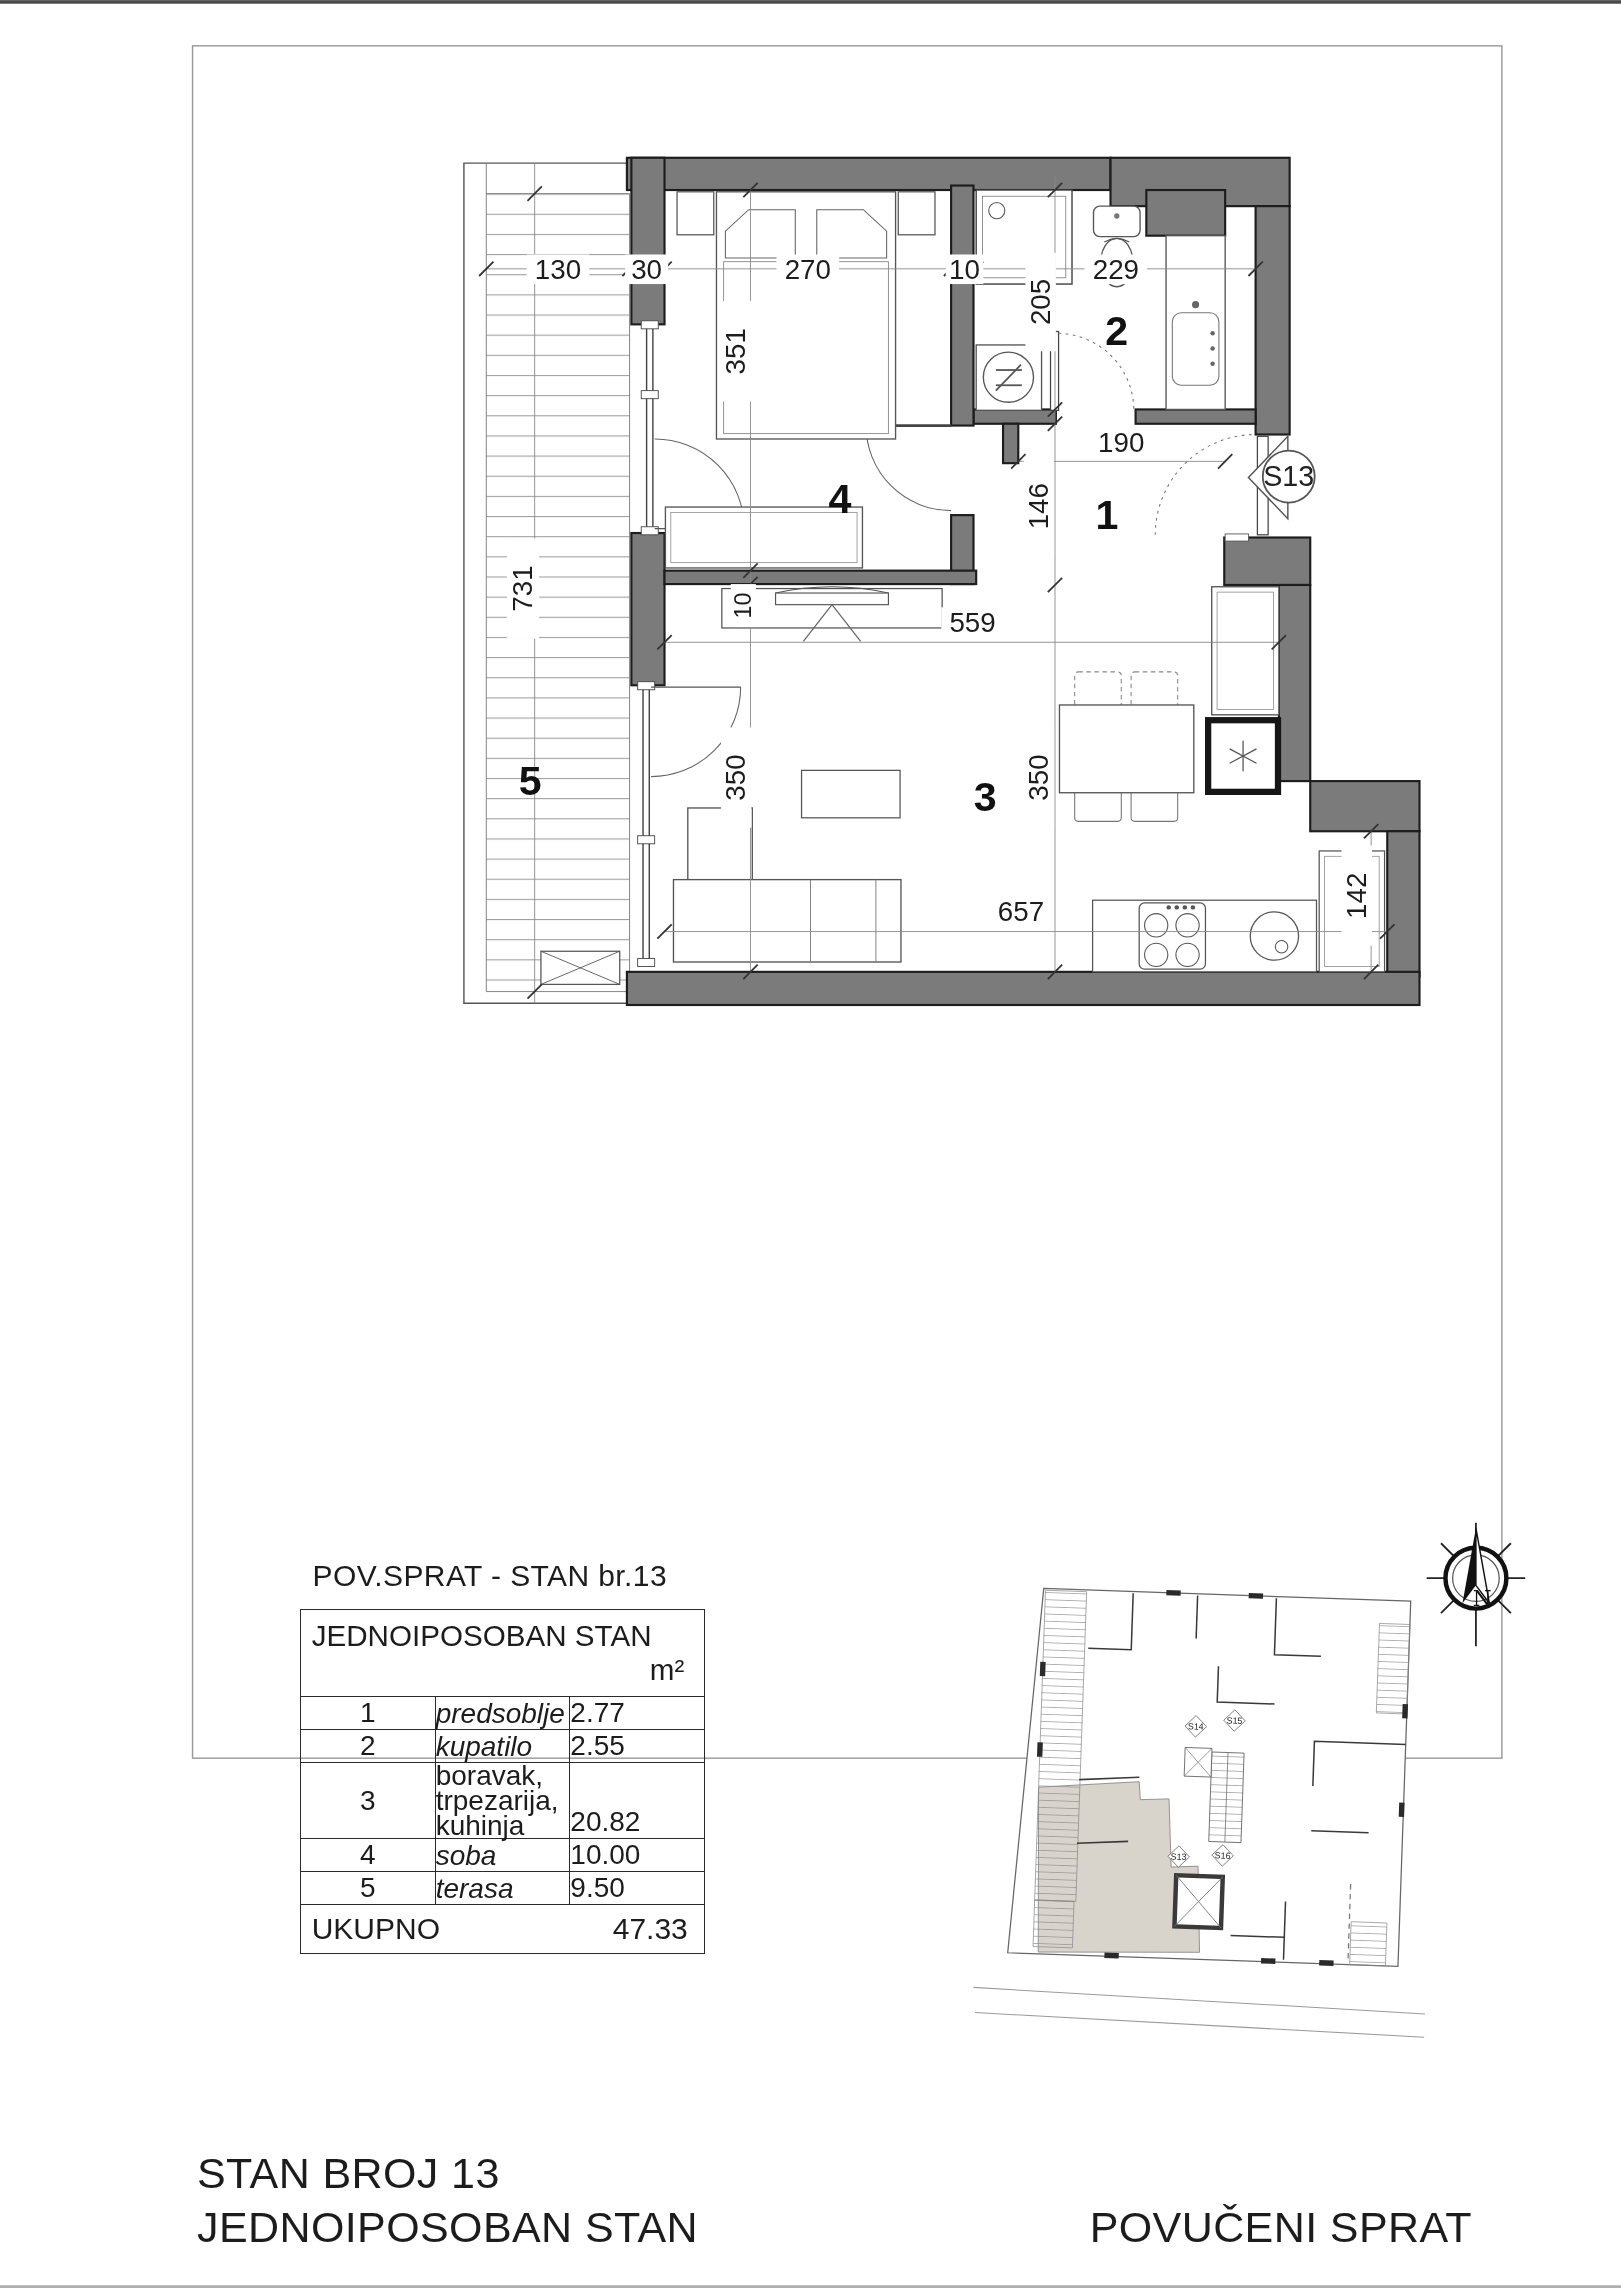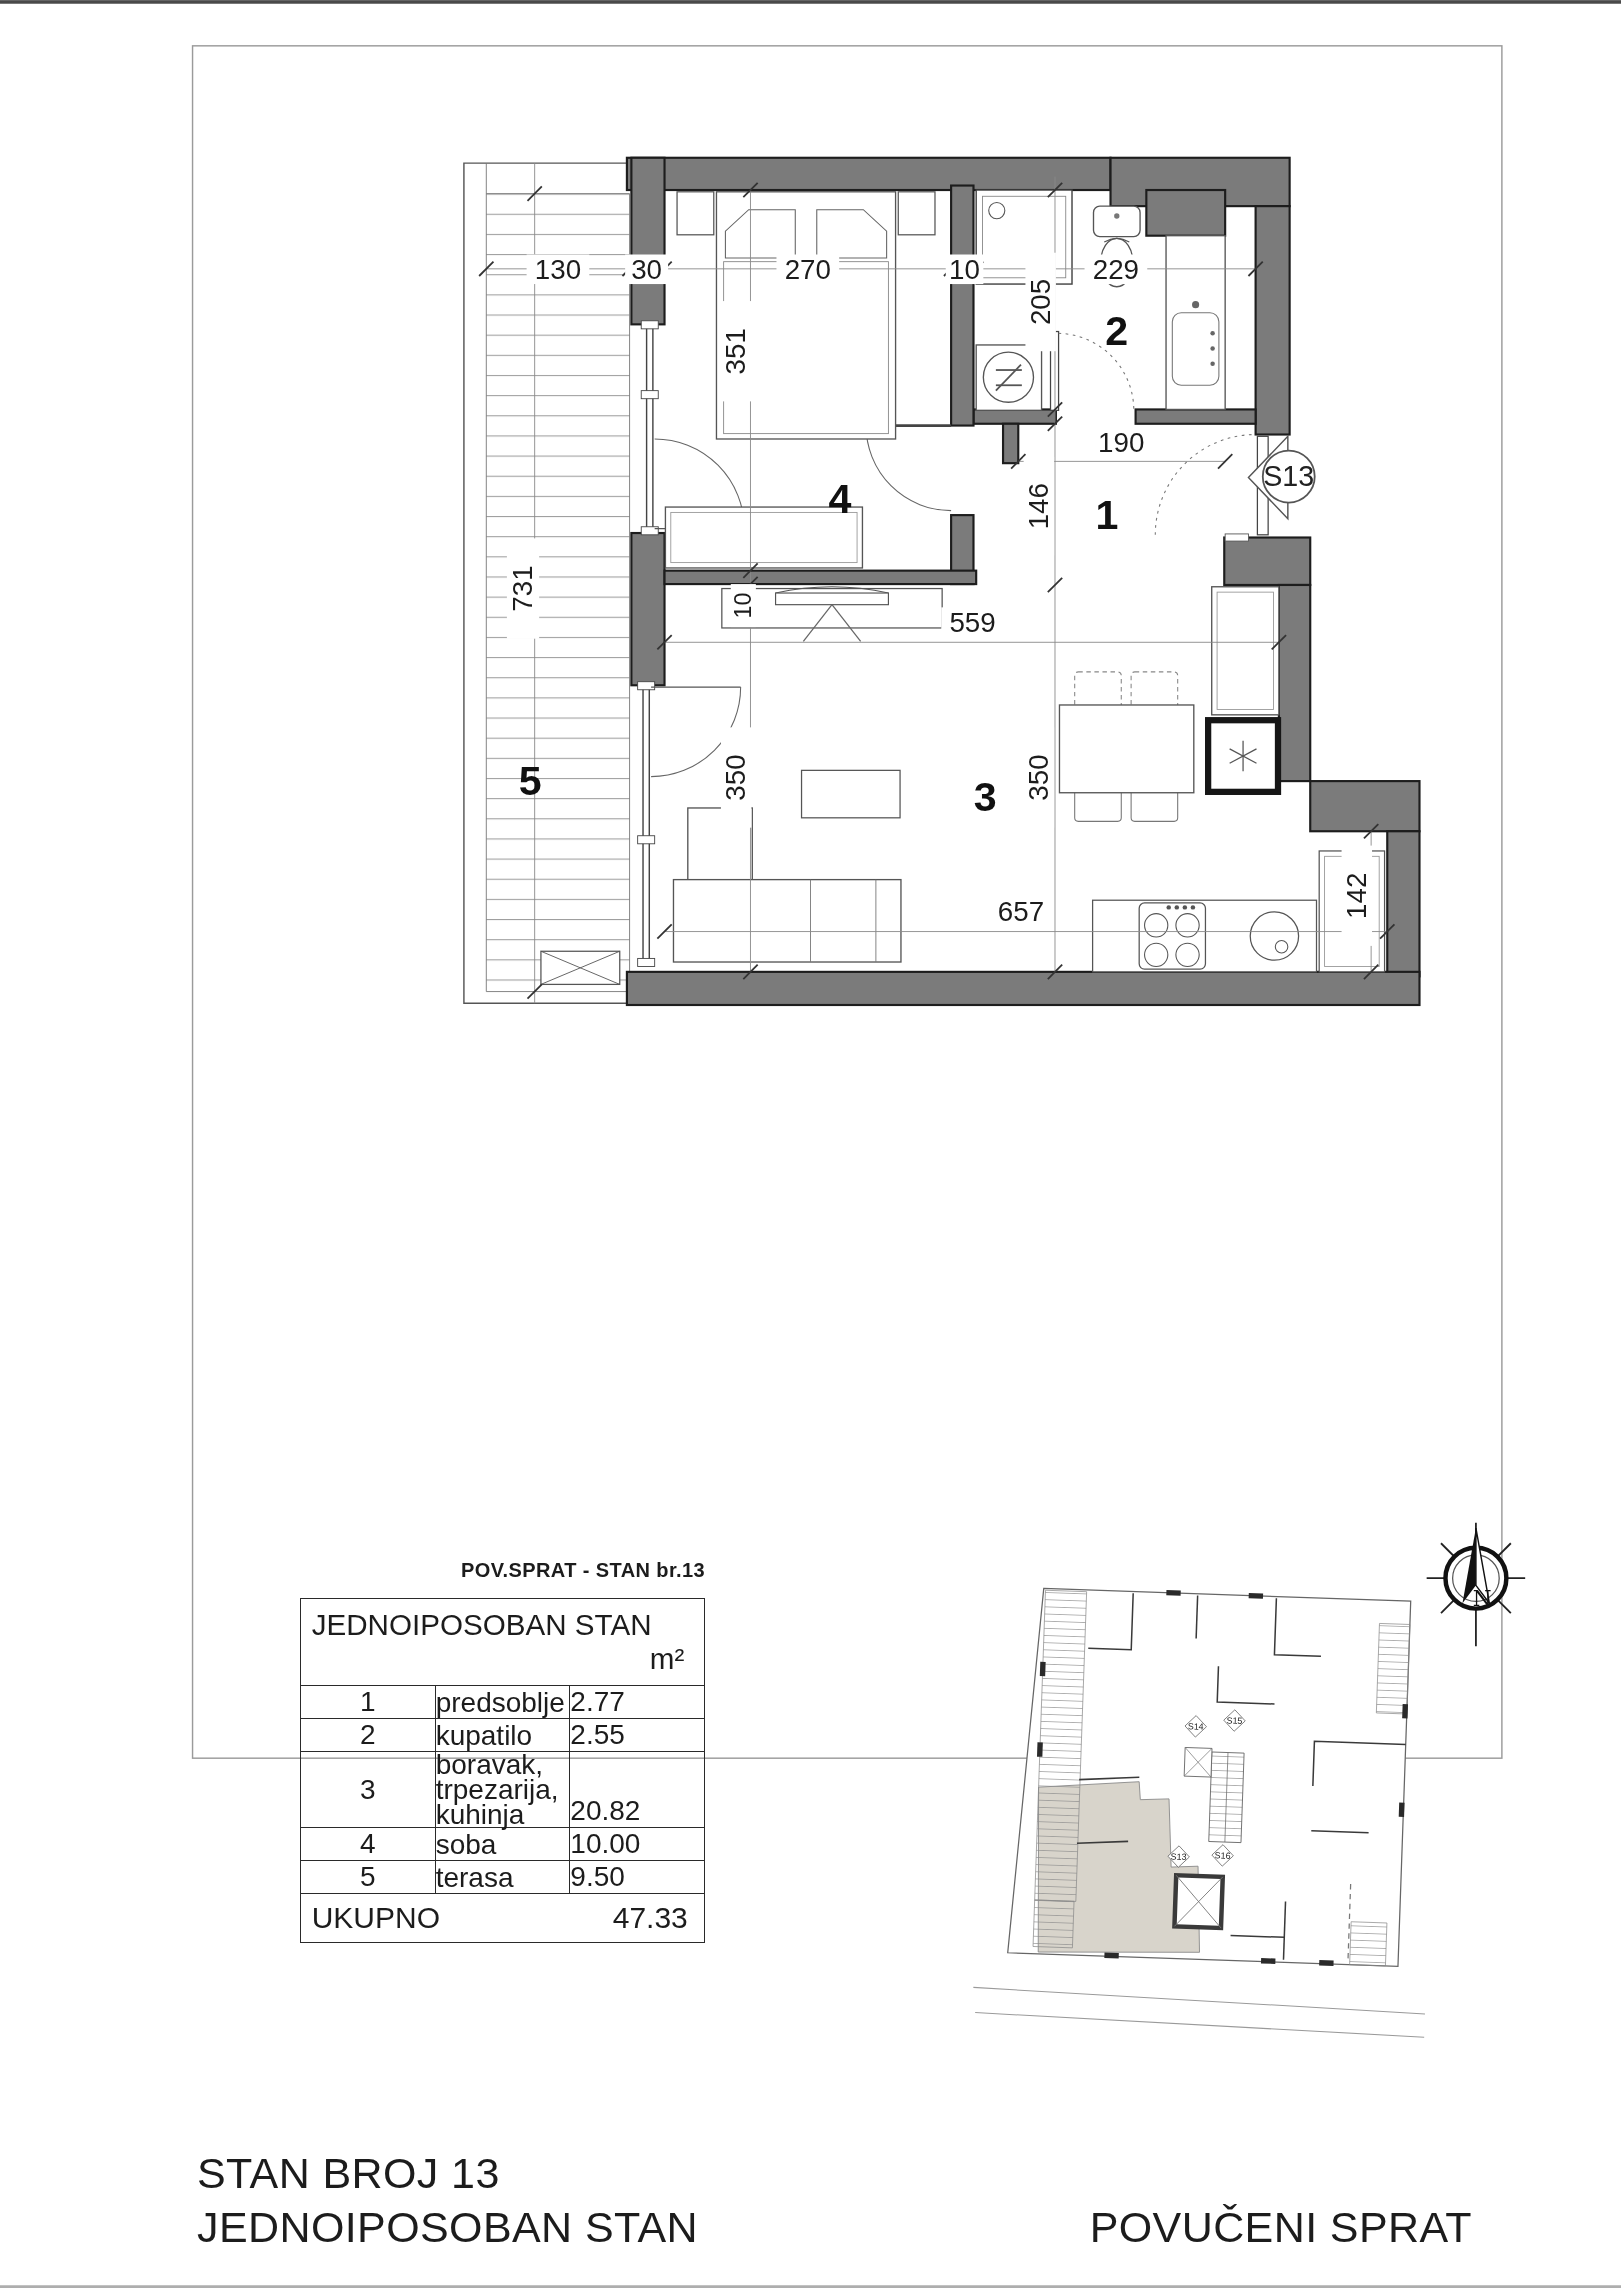--- a/index.html
+++ b/index.html
@@ -5,25 +5,25 @@
   html,body{margin:0;padding:0;background:#fff;}
   body{width:1621px;height:2293px;position:relative;font-family:"Liberation Sans",sans-serif;color:#1c1c1c;}
   svg text{font-family:"Liberation Sans",sans-serif;}
   .dim{font-size:31px;fill:#1c1c1c;}
   .dimsm{font-size:26px;fill:#1c1c1c;}
   .room{font-size:46px;font-weight:bold;fill:#111;}
   .mark{font-size:32px;fill:#222;}
   .kpm{font-size:10px;fill:#222;}
   .north{font-size:24px;font-family:"DejaVu Serif",serif;fill:#111;}
   .tbl-wrap{position:absolute;left:300px;top:1559px;width:405px;}
-  .tbl-title{font-size:20px;font-weight:bold;margin:0 0 16px 12.5px;letter-spacing:0.4px;text-align:right;}
+  .tbl-title{font-size:30px;font-weight:normal;margin:0 0 16px 12.5px;letter-spacing:0.4px;}
   table.areas{border-collapse:collapse;width:405px;table-layout:fixed;}
   table.areas td{border:1.8px solid #2a2a2a;font-size:28px;padding:0;}
   td.c-num{width:49px;text-align:center;}
-  td.c-name{border-left:none;border-right:none;padding:7.2px 5.4px 7.2px 12.5px;white-space:pre-line;line-height:27px;}
+  td.c-name{border-left:none;border-right:none;padding:7.2px 5.4px 7.2px 12.5px;white-space:pre-line;line-height:27px;font-style:italic;}
   td.c-name2{border-left:none;border-right:none;padding:3.6px 5.4px 3.6px 12.5px;white-space:pre-line;line-height:25px;font-size:26px;}
   td.c-val{width:103px;border-left:none;padding-right:9px;vertical-align:bottom;padding-bottom:5.4px;}
   tr.hdr td{padding:9px 7.2px 9px 10.7px;font-size:29.6px;}
   tr.hdr .hl{float:left;}
   tr.hdr .hr{float:right;padding-right:12.5px;}
   tr.tot td{padding:7.2px 7.2px 7.2px 10.7px;font-size:30px;}
   tr.tot .tl{float:left;}
   tr.tot .tr{float:right;padding-right:9px;}
   .foot{position:absolute;font-size:43px;letter-spacing:0.4px;white-space:nowrap;}
   #foot1{left:197px;top:2149px;}

